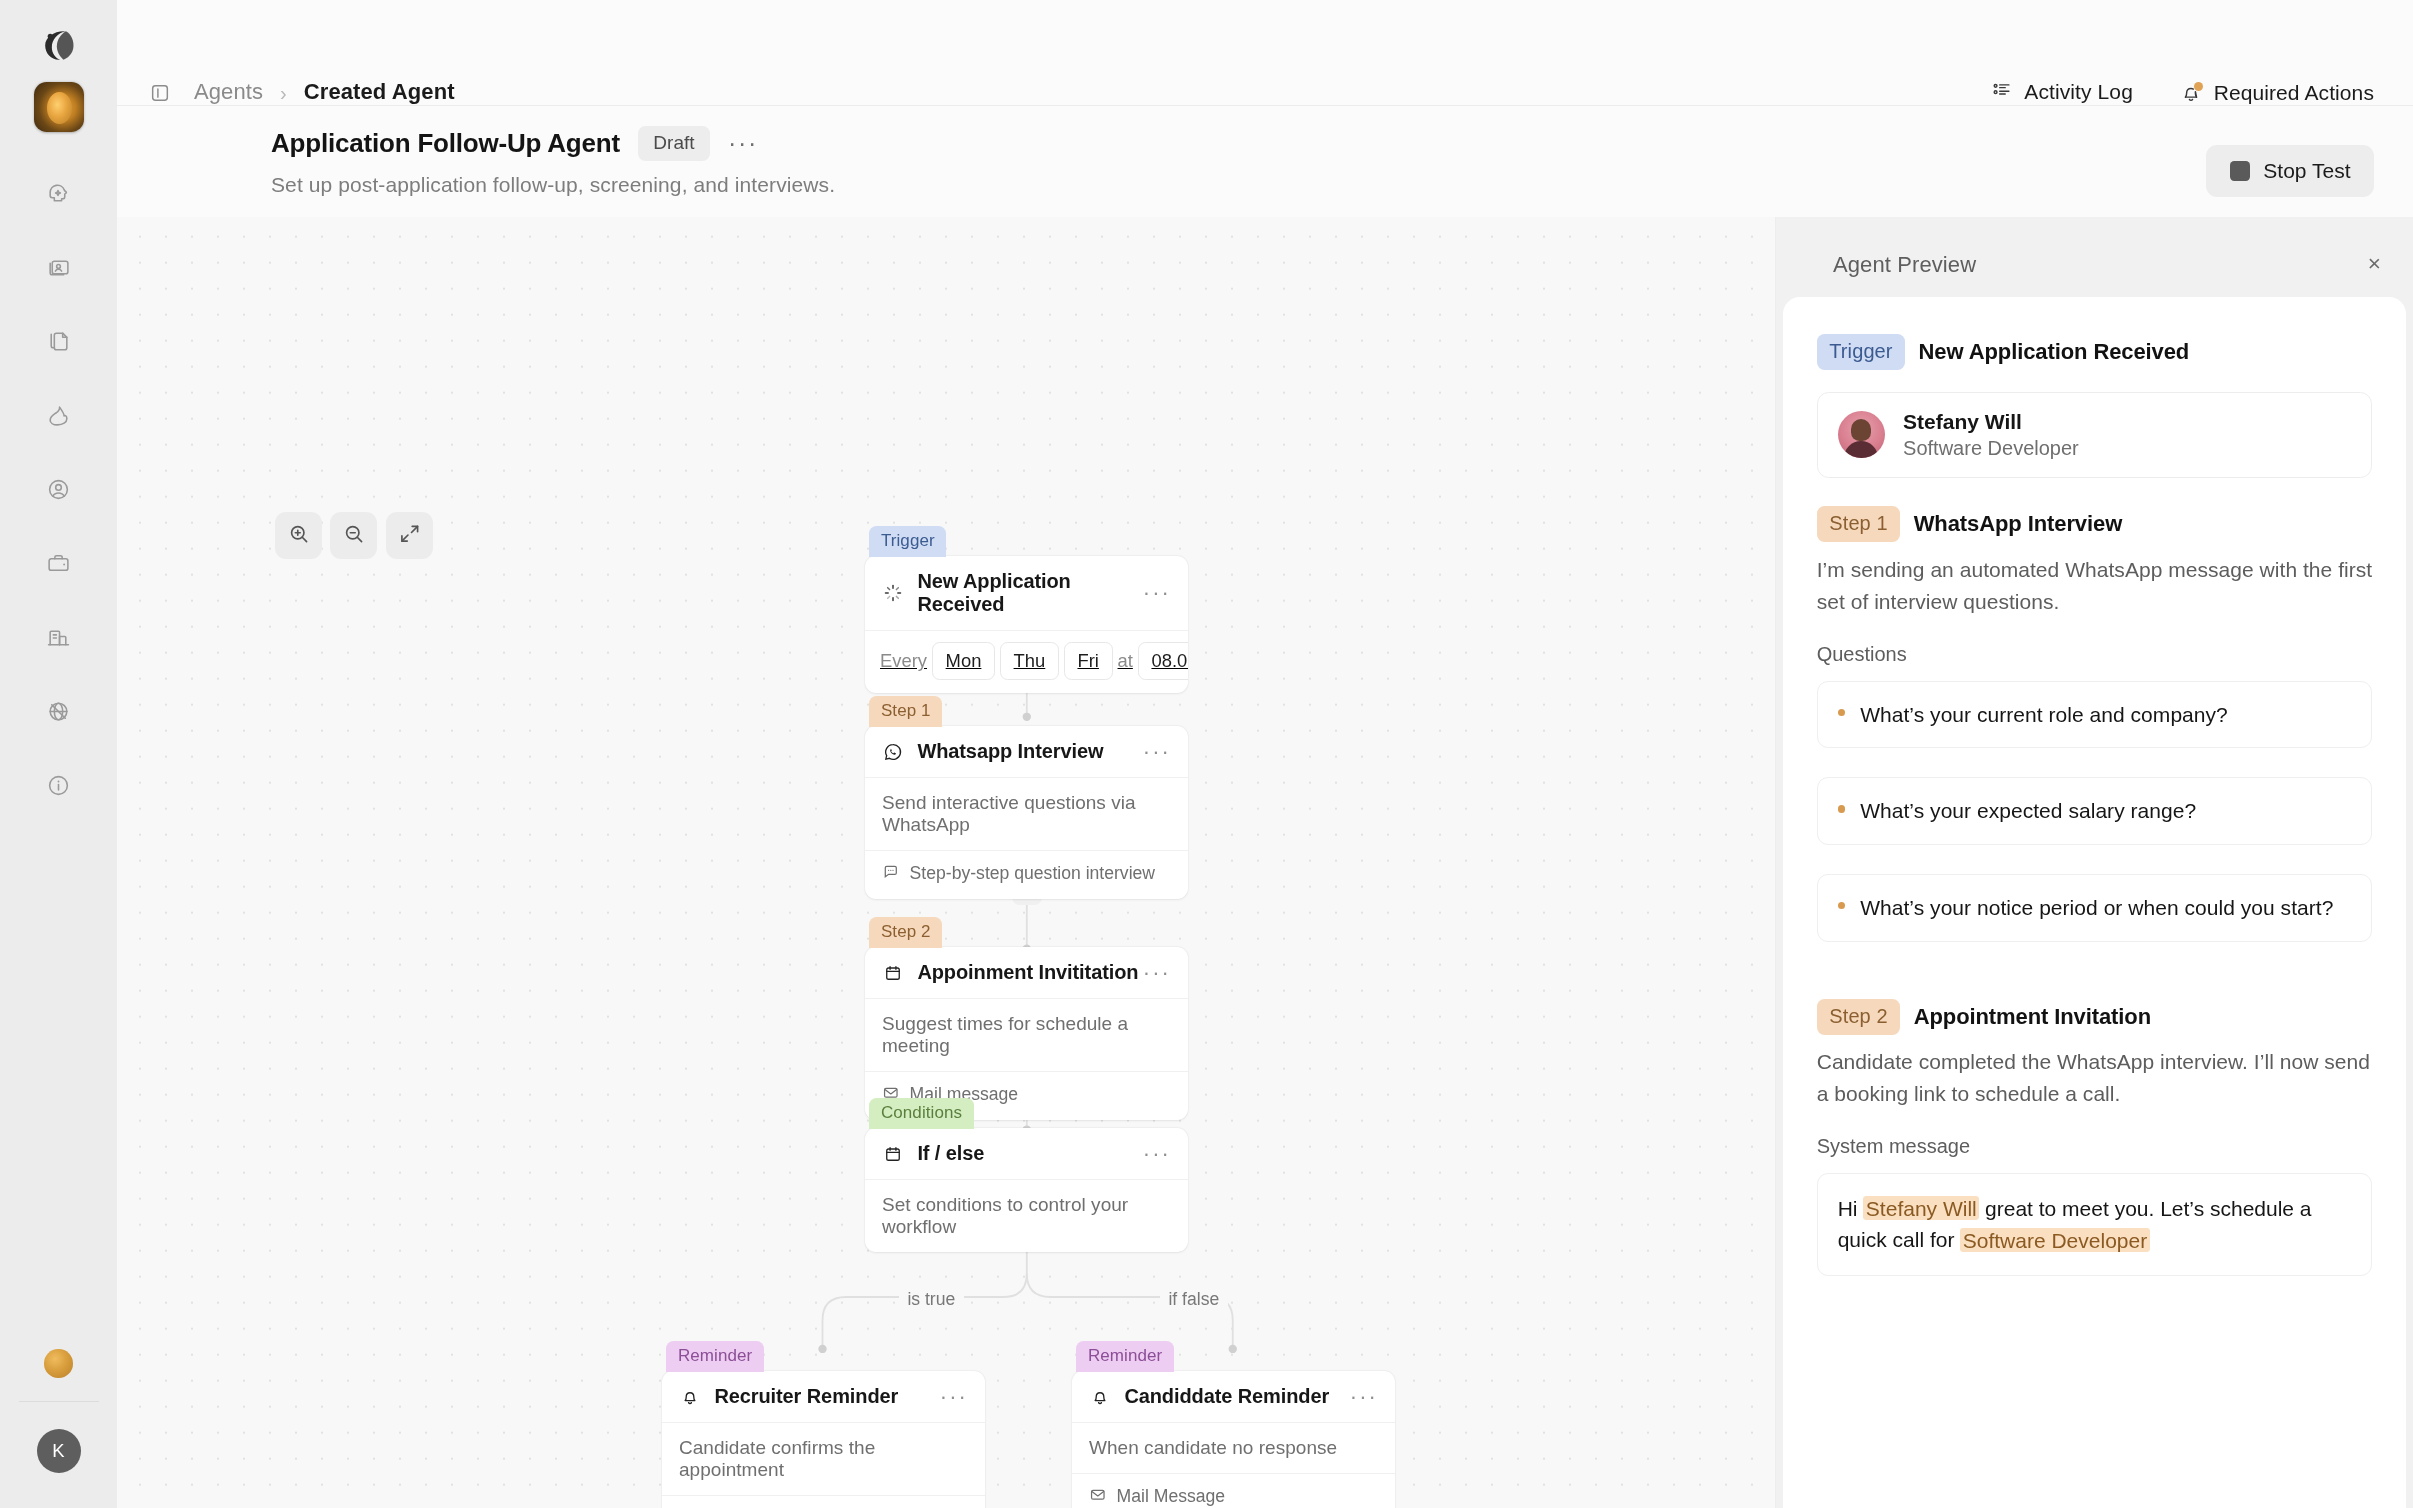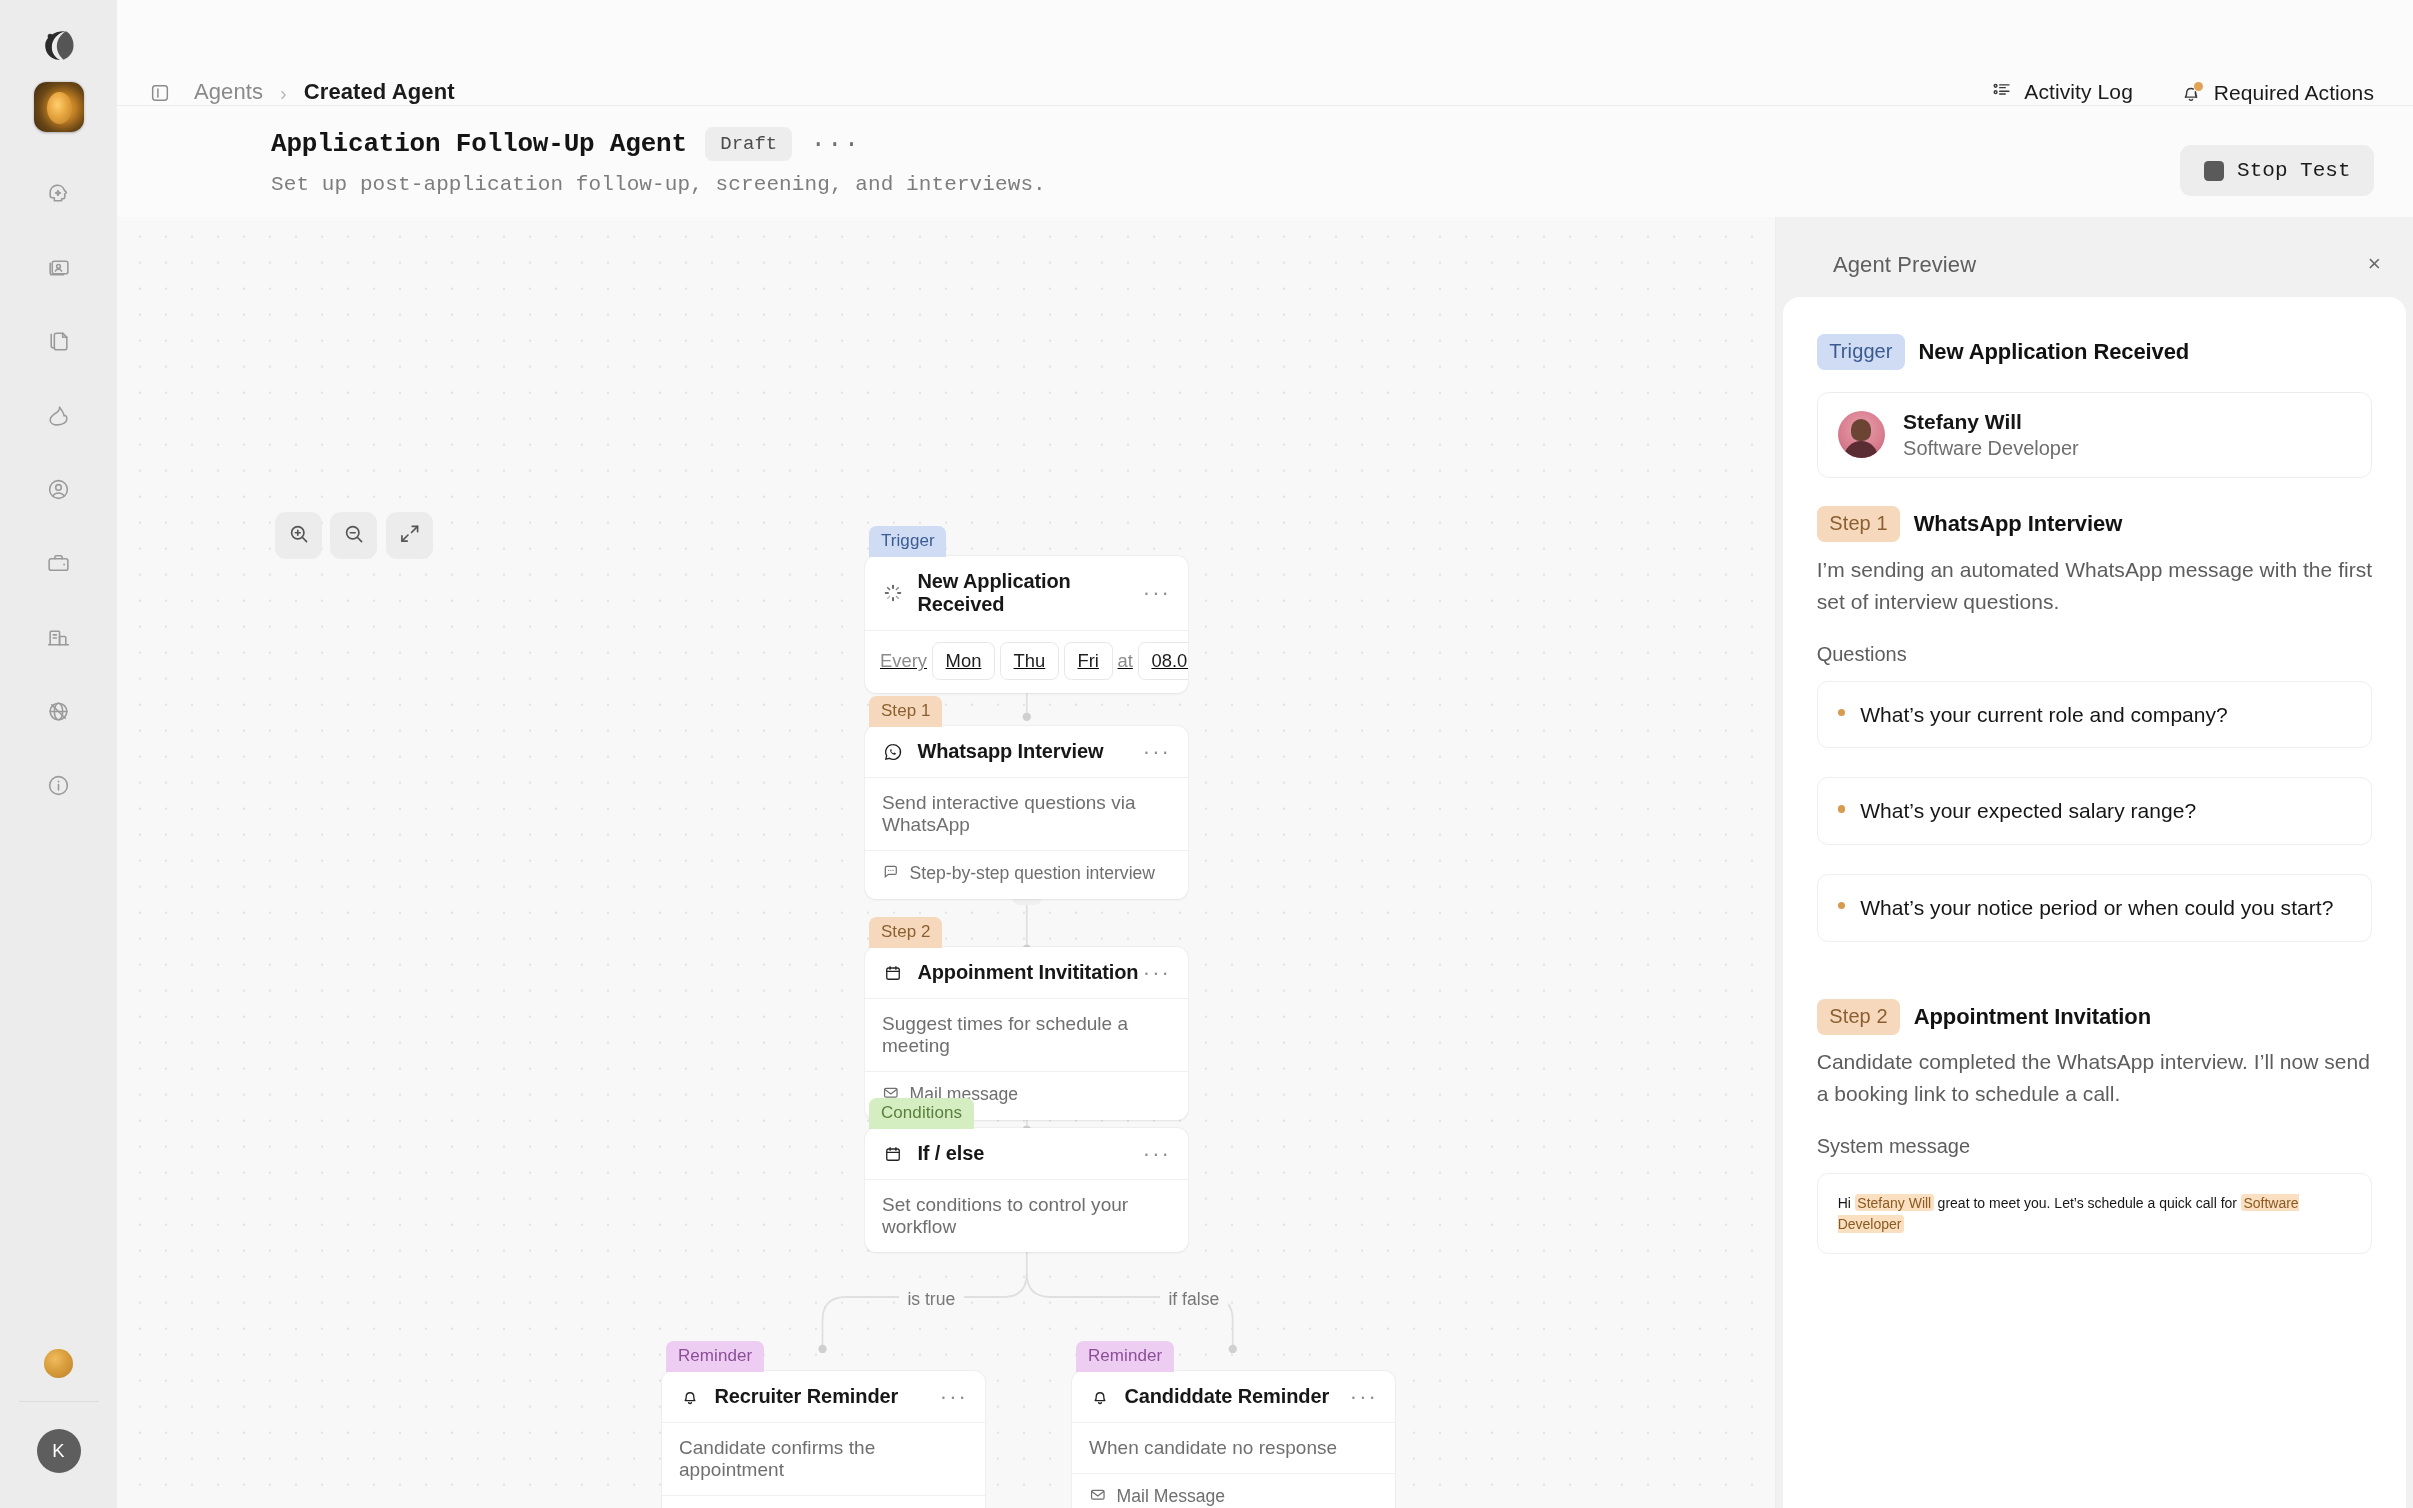--- a/index.html
+++ b/index.html
@@ -93,21 +93,20 @@
     width: 9.2px; height: 9.2px; border-radius: 50%; background: #e0a355;
   }
 
   
   #titleblock {
     height: 111px; flex: 0 0 111px;
     padding: 0 39px 0 154px;
     display: flex; flex-direction: column; justify-content: center;
     background: #fbfbfb;
     position: relative;
-    font-family: Liberation Mono, monospace;
   }
   .title-row { display: flex; align-items: center; }
   .agent-title { font-size: 26px; font-weight: 700; color: #141414; letter-spacing: -0.2px; }
   .draft-pill {
     margin-left: 18.4px; padding: 5.9px 15px 6.7px; border-radius: 7.5px;
     background: #ededed; color: #4b4b4b; font-size: 19px;
   }
   .title-dots { margin-left: 18.4px; color: #707070; font-size: 25px; letter-spacing: 1.7px; cursor: pointer; line-height: 1; }
   .agent-sub { margin-top: 11.7px; font-size: 21px; color: #7d7d7d; letter-spacing: 0.1px; }
   #stoptest {
@@ -243,21 +242,21 @@
   .prev-sectlbl { font-size: 20px; color: #5d5d5d; margin: 25px 0 15px; }
   .q-item {
     border: 0.8px solid #efefef; border-radius: 11px;
     padding: 17px 20px 17.6px; margin-bottom: 29px;
     display: flex; gap: 15px; align-items: flex-start;
   }
   .q-bullet { width: 7.5px; height: 7.5px; border-radius: 50%; background: #d79a4f; margin-top: 10px; flex: 0 0 7.5px; }
   .q-text { font-size: 21px; color: #161616; line-height: 1.48; letter-spacing: 0.04px; }
   .sysmsg {
     border: 0.8px solid #efefef; border-radius: 11px; padding: 18.4px 20px;
-    font-size: 14px; color: #161616; line-height: 1.52;
+    font-size: 21px; color: #161616; line-height: 1.52;
   }
   .prev-gap { height: 28.5px; }
 </style>
 </head>
 <body>
 
 <div id="app">
 
   <div id="rail">
     <div class="rail-logo">

